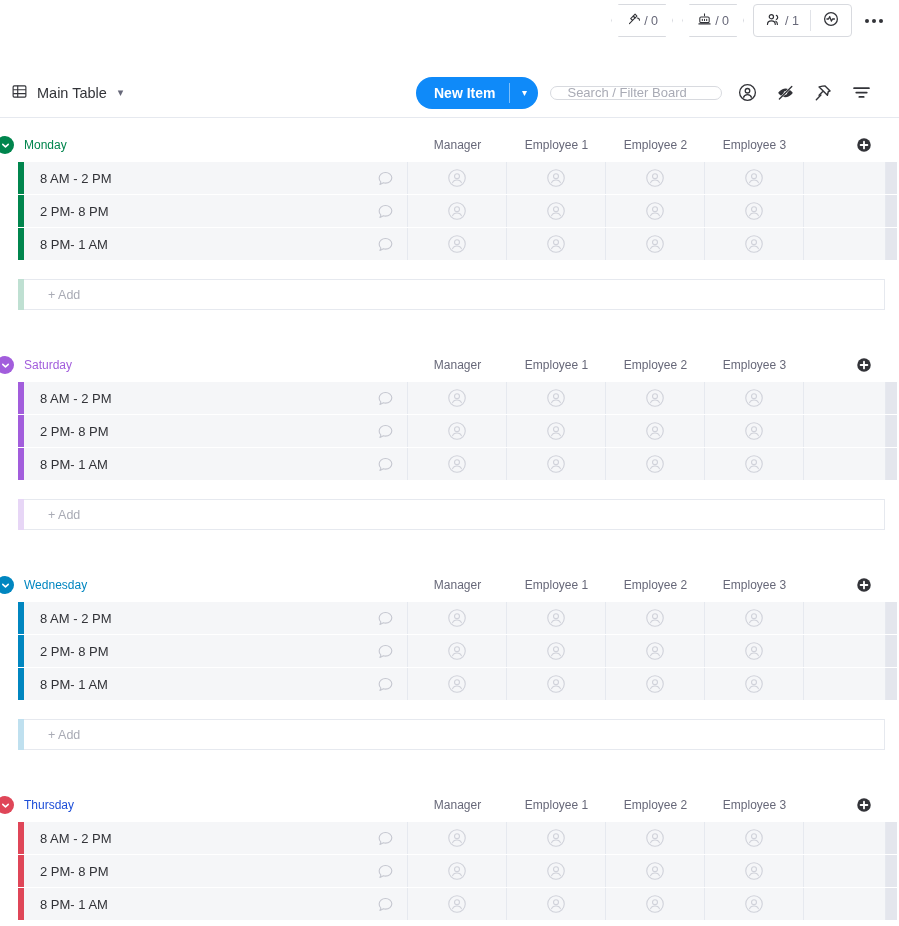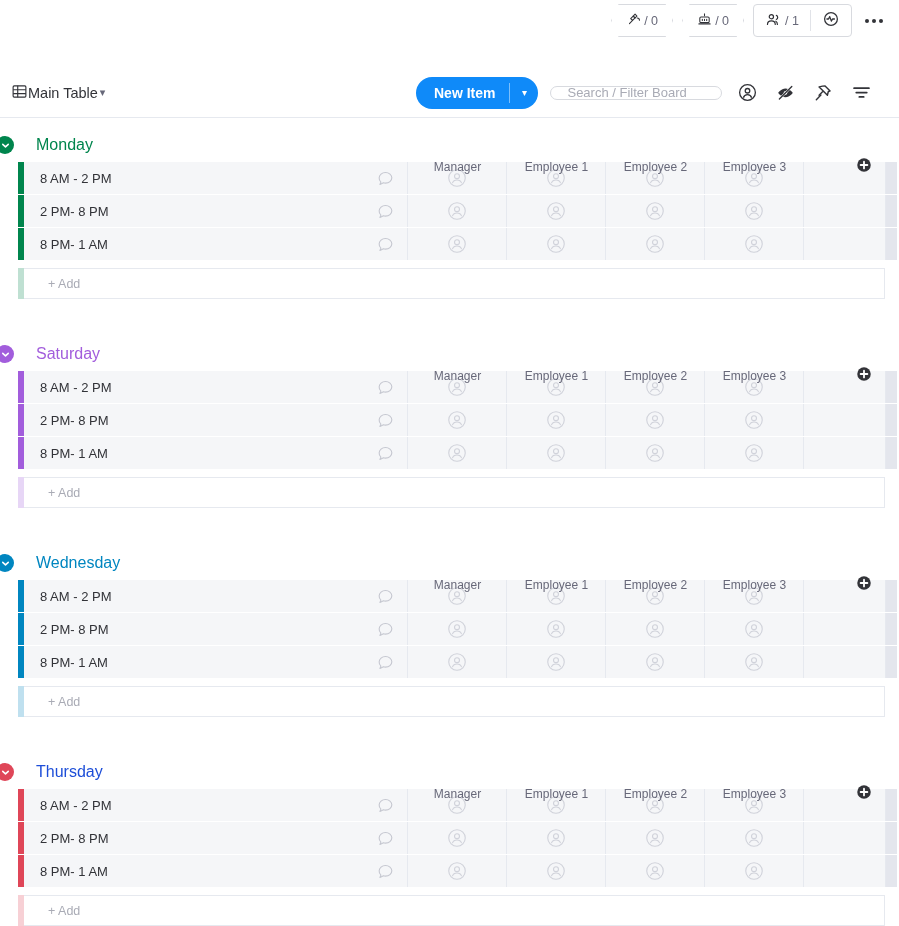--- a/index.html
+++ b/index.html
@@ -91,21 +91,21 @@
   
   .toolbar {
     position: relative;
     height: 50px;
     display: flex;
     align-items: center;
     padding: 0 16px 0 8px;
     border-bottom: 1px solid #e6e9ef;
   }
   .view-tab {
-    display: flex; align-items: center; 
+    display: flex; align-items: center; gap: 9px;
     font-size: 14.5px; color: #323338;
     padding-left: 3px;
   }
   .view-tab .caret { color: #676879; font-size: 11px; margin-left: 2px;}
   .toolbar-center {
     position: absolute;
     left: 416px;
     display: flex;
     align-items: center;
     gap: 12px;
@@ -162,31 +162,31 @@
   }
   .collapse-btn {
     width: 18px; height: 18px; border-radius: 50%;
     display: flex; align-items: center; justify-content: center;
     margin-left: -4px;
     flex: 0 0 auto;
     cursor: pointer;
   }
   .collapse-btn svg { display: block; }
   .group-title {
-    font-size: 16px;
-    margin-left: 22px;
+    font-size: 12px;
+    margin-left: 10px;
     white-space: nowrap;
   }
   .group-cols {
     position: absolute;
     left: 408px;
-    top: 12px;
+    top: 0;
     height: 34px;
     display: flex;
-    align-items: flex-end;
+    align-items: center;
   }
   .col-head {
     width: 99px;
     text-align: center;
     font-size: 12px;
     color: #676879;
   }
   .add-col-btn {
     width: 30px;
     display: flex; align-items: center; justify-content: center;
@@ -234,21 +234,21 @@
     flex: 0 0 11px;
     background: #e4e6ed;
   }
   .avatar-ph { color: #d0d2da; display: flex; }
 
   
   .add-row {
     display: flex;
     align-items: stretch;
     height: 31px;
-    margin-top: 8px;
+    margin-top: 19px;
   }
   .add-row .row-accent { opacity: .5; }
   .add-row .add-field {
     flex: 0 0 861px;
     background: #ffffff;
     border: 1px solid #e6e9ef;
     border-left: none;
     display: flex; align-items: center;
     padding-left: 24px;
     font-size: 12.5px;

